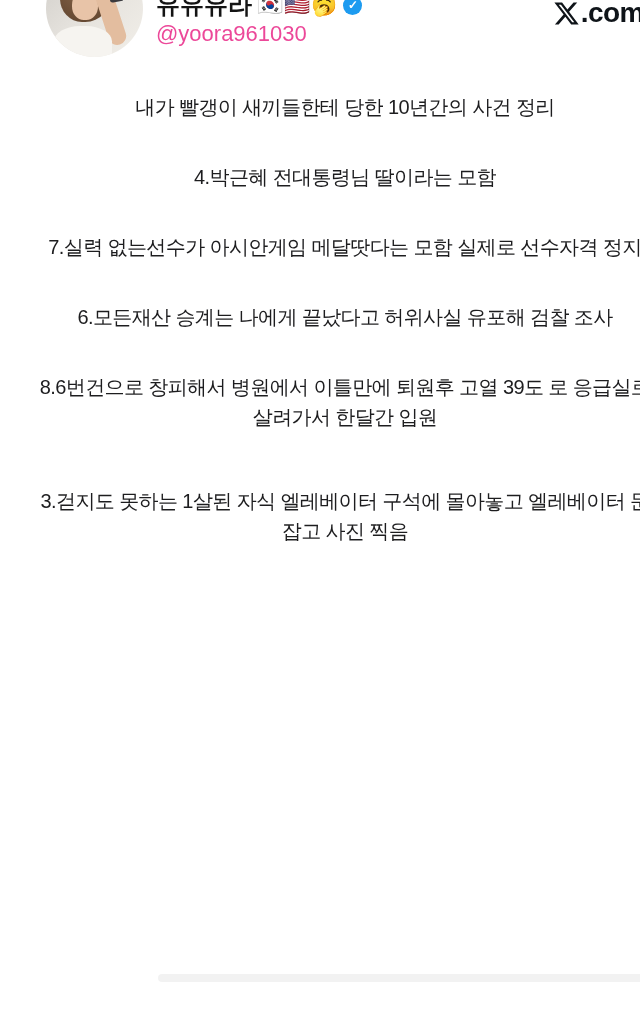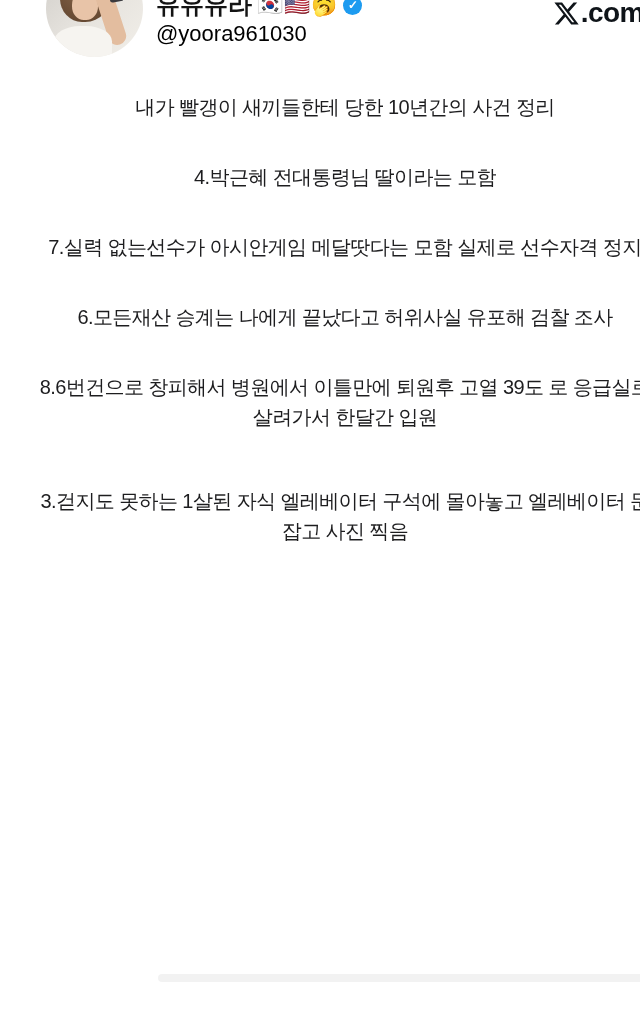--- a/index.html
+++ b/index.html
@@ -72,21 +72,21 @@
   .badge {
     width: 19px; height: 19px;
     border-radius: 50%;
     display: inline-flex; align-items: center; justify-content: center;
     color: #ffffff; font-size: 12px; font-weight: bold;
     flex: 0 0 auto;
   }
   .handle {
     margin-top: 4px;
     font-size: 22px; line-height: 24px;
-    color: #000000;
+    color: #ec4899;
     font-weight: 400;
   }
 
   .logo {
     position: absolute; right: 24px; top: -3px;
     display: flex; align-items: center; gap: 1px;
     font-weight: 800; font-size: 28px; color: #0f1419;
     letter-spacing: -0.5px;
   }
   .logo svg { display: block; }

